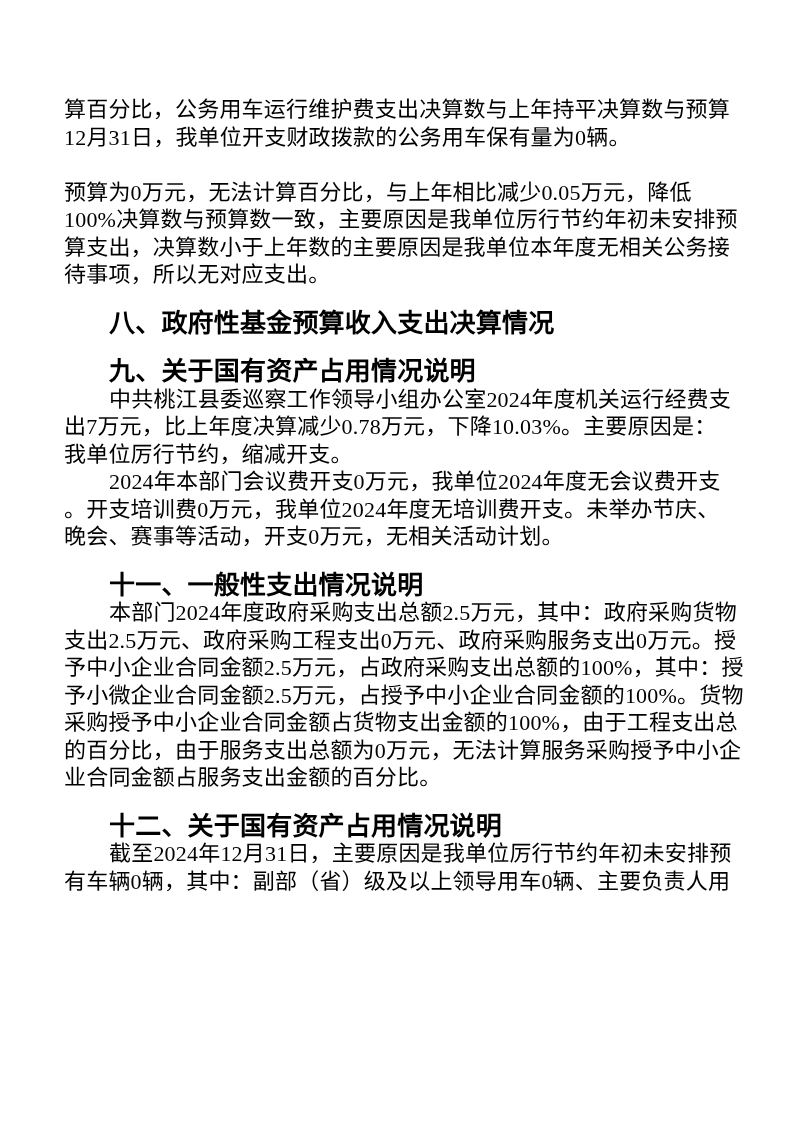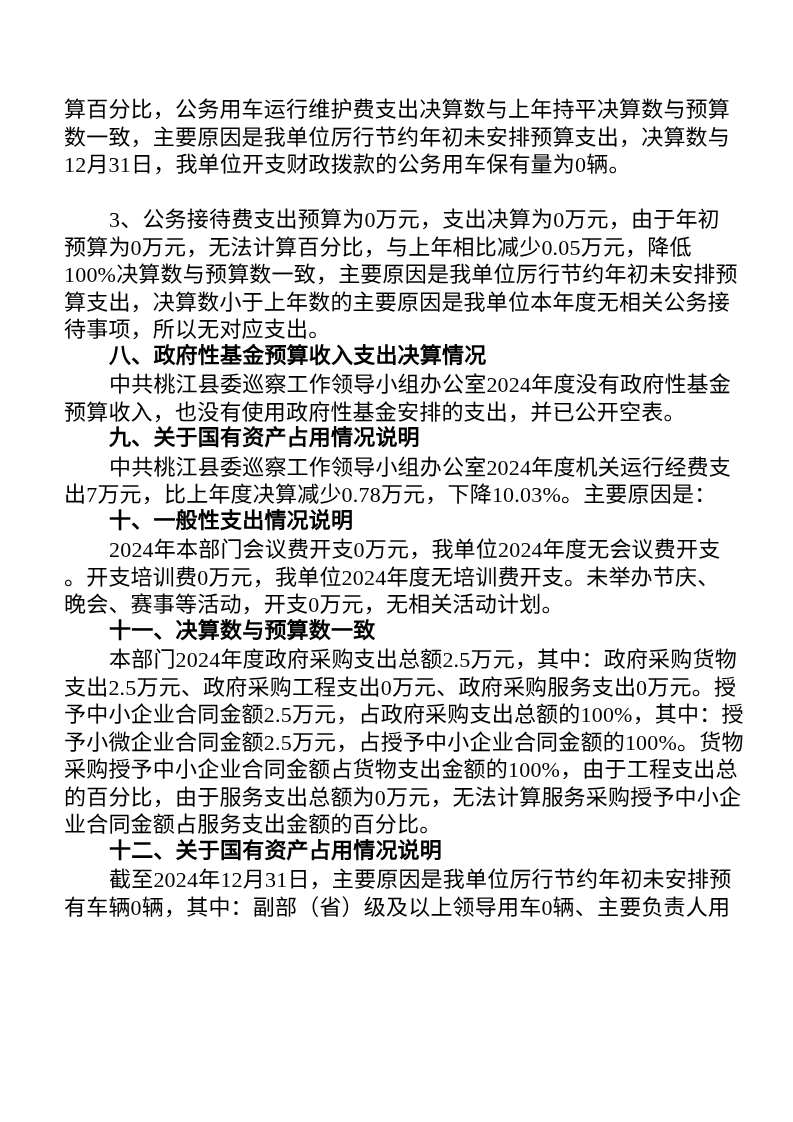--- a/index.html
+++ b/index.html
@@ -27,68 +27,63 @@
     line-height: 27.5px;
     height: 27.5px;
     letter-spacing: 0.2px;
     white-space: pre;
     text-align: left;
   }
   .line.indent {
     padding-left: 45px;
   }
   .heading {
-    font-family: Liberation Mono, monospace;
+    font-family: Liberation Serif, serif;
     font-weight: bold;
-    font-size: 22px;
+    font-size: 26px;
     line-height: 27.5px;
     height: 27.5px;
     letter-spacing: 0.2px;
     padding-left: 45px;
     white-space: pre;
+    margin-top: 21px;
   }
   .spacer {
     height: 27.5px;
   }
 </style>
 </head>
 <body>
 
 <div class="page">
   <div class="content" style="color: rgb(0, 0, 0);">
       <div class="paragraph">
         <div class="line">算百分比，公务用车运行维护费支出决算数与上年持平决算数与预算</div>
-        <div class="line">数一致，主要原因是我单位厉行节约年初未安排预算支出，决算数与</div>
         <div class="line">12月31日，我单位开支财政拨款的公务用车保有量为0辆。</div>
       </div>
       <div class="spacer"></div>
       <div class="paragraph">
-        <div class="line indent">3、公务接待费支出预算为0万元，支出决算为0万元，由于年初</div>
         <div class="line">预算为0万元，无法计算百分比，与上年相比减少0.05万元，降低</div>
         <div class="line">100%决算数与预算数一致，主要原因是我单位厉行节约年初未安排预</div>
         <div class="line">算支出，决算数小于上年数的主要原因是我单位本年度无相关公务接</div>
         <div class="line">待事项，所以无对应支出。</div>
       </div>
       <div class="heading">八、政府性基金预算收入支出决算情况</div>
-      <div class="paragraph">
-        <div class="line indent">中共桃江县委巡察工作领导小组办公室2024年度没有政府性基金</div>
-        <div class="line">预算收入，也没有使用政府性基金安排的支出，并已公开空表。</div>
-      </div>
       <div class="heading">九、关于国有资产占用情况说明</div>
       <div class="paragraph">
         <div class="line indent">中共桃江县委巡察工作领导小组办公室2024年度机关运行经费支</div>
         <div class="line">出7万元，比上年度决算减少0.78万元，下降10.03%。主要原因是：</div>
+        <div class="line">我单位厉行节约，缩减开支。</div>
       </div>
-      <div class="heading">十、一般性支出情况说明</div>
       <div class="paragraph">
         <div class="line indent">2024年本部门会议费开支0万元，我单位2024年度无会议费开支</div>
         <div class="line">。开支培训费0万元，我单位2024年度无培训费开支。未举办节庆、</div>
         <div class="line">晚会、赛事等活动，开支0万元，无相关活动计划。</div>
       </div>
-      <div class="heading">十一、决算数与预算数一致</div>
+      <div class="heading">十一、一般性支出情况说明</div>
       <div class="paragraph">
         <div class="line indent">本部门2024年度政府采购支出总额2.5万元，其中：政府采购货物</div>
         <div class="line">支出2.5万元、政府采购工程支出0万元、政府采购服务支出0万元。授</div>
         <div class="line">予中小企业合同金额2.5万元，占政府采购支出总额的100%，其中：授</div>
         <div class="line">予小微企业合同金额2.5万元，占授予中小企业合同金额的100%。货物</div>
         <div class="line">采购授予中小企业合同金额占货物支出金额的100%，由于工程支出总</div>
         <div class="line">的百分比，由于服务支出总额为0万元，无法计算服务采购授予中小企</div>
         <div class="line">业合同金额占服务支出金额的百分比。</div>
       </div>
       <div class="heading">十二、关于国有资产占用情况说明</div>

